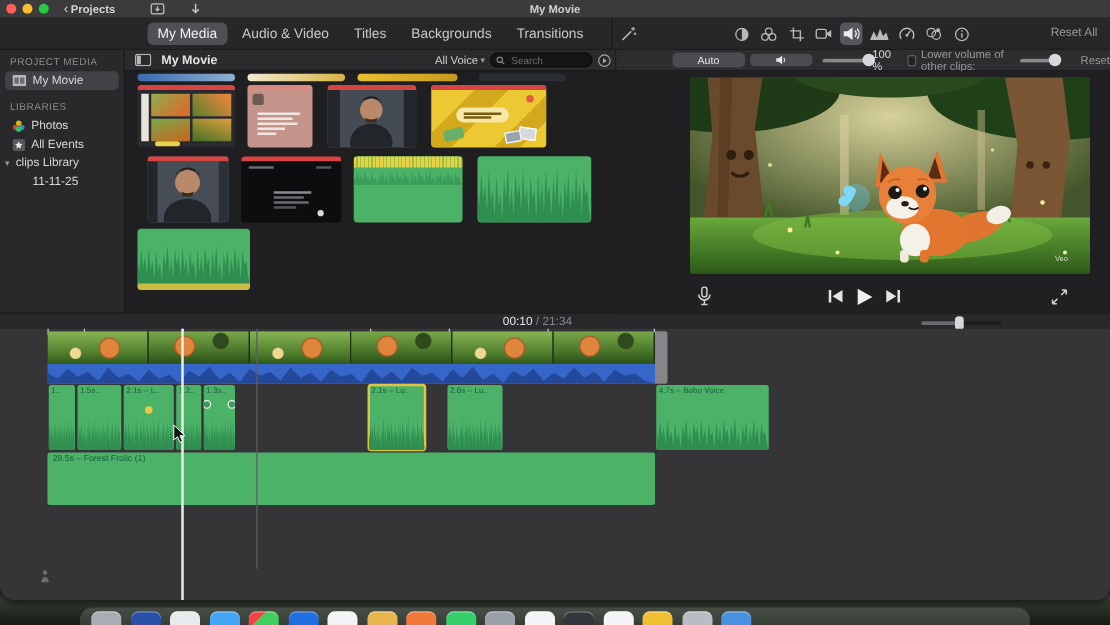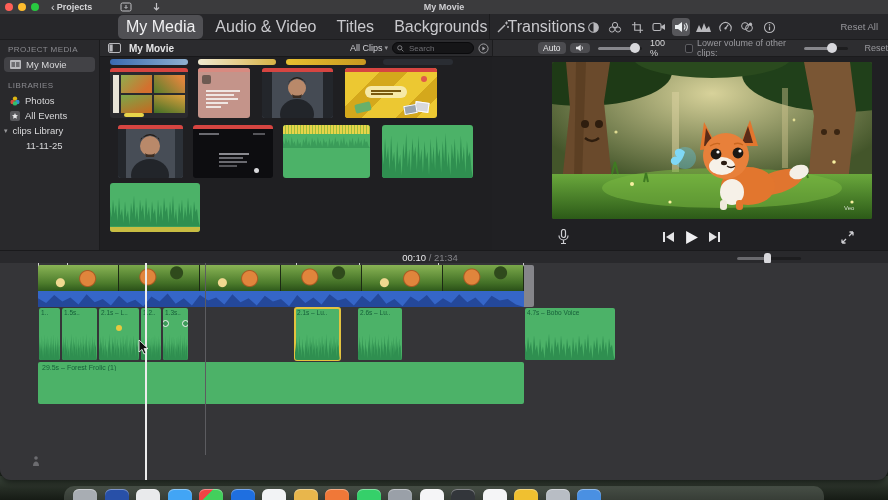--- a/index.html
+++ b/index.html
@@ -24,33 +24,33 @@
   .titlebar{left:0;top:0;width:100%;height:14px;background:#3b3b3d;display:flex;align-items:center}
   .tl{width:8px;height:8px;border-radius:50%;margin-left:5px}
   .tl:first-child{margin-left:7px}
   .back{margin-left:12px;font-size:9px;color:#d6d6d8;display:flex;align-items:center;gap:2px}
   .tbico{margin-left:22px;color:#c2c2c6;font-size:9px;display:flex;align-items:center}
   .wintitle{position:absolute;left:0;right:0;text-align:center;font-size:9px;color:#cfcfd2;font-weight:bold}
 
   
   .toolrow{left:0;top:14px;width:100%;height:26px;background:#27272a;border-bottom:1px solid #1c1c1e}
   .tabs{position:absolute;left:118px;top:0;height:26px;display:flex;align-items:center;gap:4px}
-  .tab{font-size:16px;color:#c9c9cd;padding:3px 8px;border-radius:5px;white-space:nowrap}
+  .tab{font-size:11px;color:#c9c9cd;padding:3px 8px;border-radius:5px;white-space:nowrap}
   .tab.active{background:#505054;color:#f0f0f2}
   .vdiv{position:absolute;top:0;width:1px;background:#1c1c1e}
   .adjicons{position:absolute;left:584px;top:3px;height:20px;display:flex;align-items:center;gap:4px}
   .aico{width:18px;height:18px;display:flex;align-items:center;justify-content:center;border-radius:4px}
   .aico svg{display:block}
   .aico.sel{background:#57575b}
   .resetall{position:absolute;right:10px;top:7px;font-size:9.5px;color:#98989d}
 
   
   .volbar{left:492px;top:40px;width:396px;height:17px;background:#2d2d30;border-bottom:1px solid #1b1b1d;
           display:flex;align-items:center;font-size:9px;color:#c9c9cd}
-  .pill{background:#4c4c50;border-radius:4px;padding:1px 5px;color:#e8e8ea;margin-right:4px;display:flex;align-items:center}
+  .pill{background:#4c4c50;border-radius:4px;padding:1px 20px;color:#e8e8ea;margin-right:4px;display:flex;align-items:center}
   .slider{height:3px;background:#1d1d1f;border-radius:2px;position:relative;margin:0 4px}
   .slider .fill{position:absolute;left:0;top:0;height:3px;background:#87878c;border-radius:2px}
   .slider .knob{position:absolute;top:-3.5px;width:10px;height:10px;border-radius:50%;background:#d8d8dc}
   .chk{width:9px;height:9px;border:1px solid #5c5c60;background:#222226;border-radius:2px;margin:0 4px 0 12px}
   .dimtxt{color:#98989d}
 
   
   .sidebar{left:0;top:40px;width:100px;height:213px;background:#29292c;border-right:1px solid #1b1b1d;font-size:9.5px;color:#d8d8da}
   .shead{position:absolute;left:8px;font-size:8px;font-weight:normal;letter-spacing:.4px;color:#8b8b90}
   .sitem{position:absolute;left:4px;right:4px;height:15px;display:flex;align-items:center;gap:5px;padding-left:6px;border-radius:4px}
@@ -290,21 +290,21 @@
   <div class="abs media">
     <div class="mhead">
       <span style="margin-left:8px">
         <svg width="13" height="10" viewBox="0 0 13 10">
             <rect x=".5" y=".5" width="12" height="9" rx="1.5" fill="none" stroke="#b8b8bc"></rect>
             <rect x="1.5" y="1.5" width="3.2" height="7" fill="#b8b8bc"></rect>
           </svg>
       </span>
       <span class="mtitle">My Movie</span>
       <span class="allclips">
-        <span>All Clips</span>
+        <span>All Voice</span>
         <span style="font-size:7px;color:#9a9a9e">▾</span>
       </span>
       <span class="search">
         <svg width="7" height="7" viewBox="0 0 8 8">
             <circle cx="3.2" cy="3.2" r="2.4" fill="none" stroke="#8a8a8e" stroke-width="1"></circle>
             <path d="M5 5 7.3 7.3" stroke="#8a8a8e" stroke-width="1"></path>
           </svg>
         <input placeholder="Search" style="">
       </span>
       <span style="position:absolute;right:3px">

